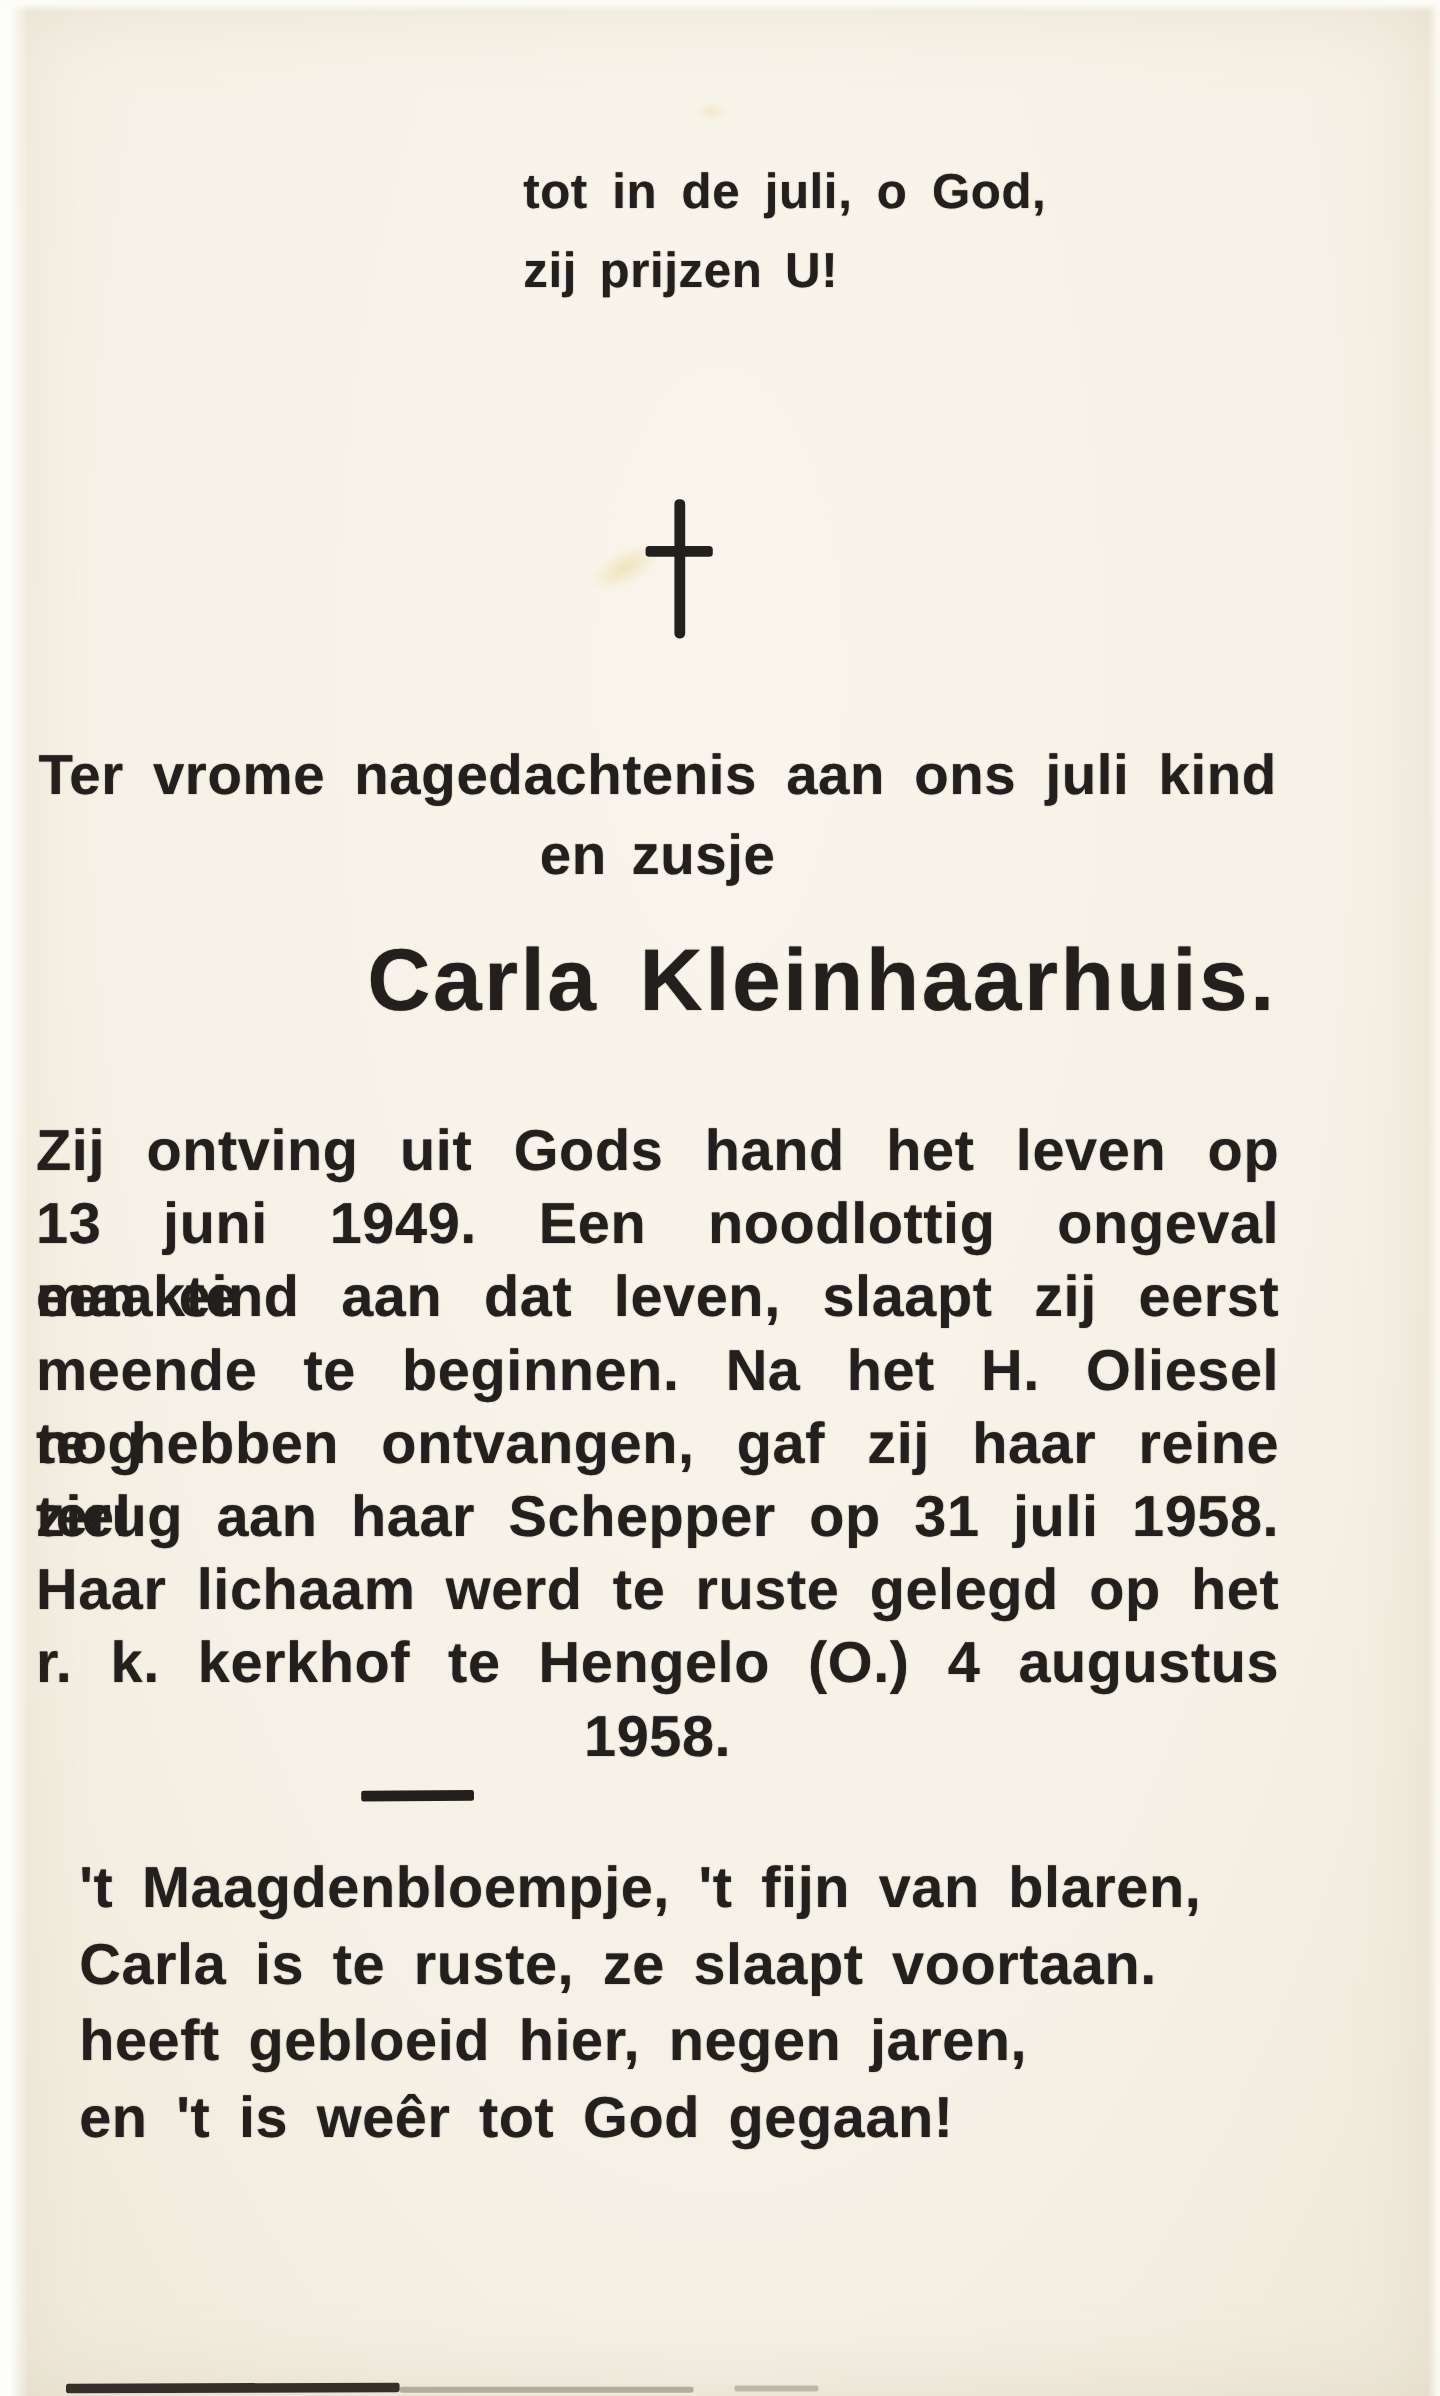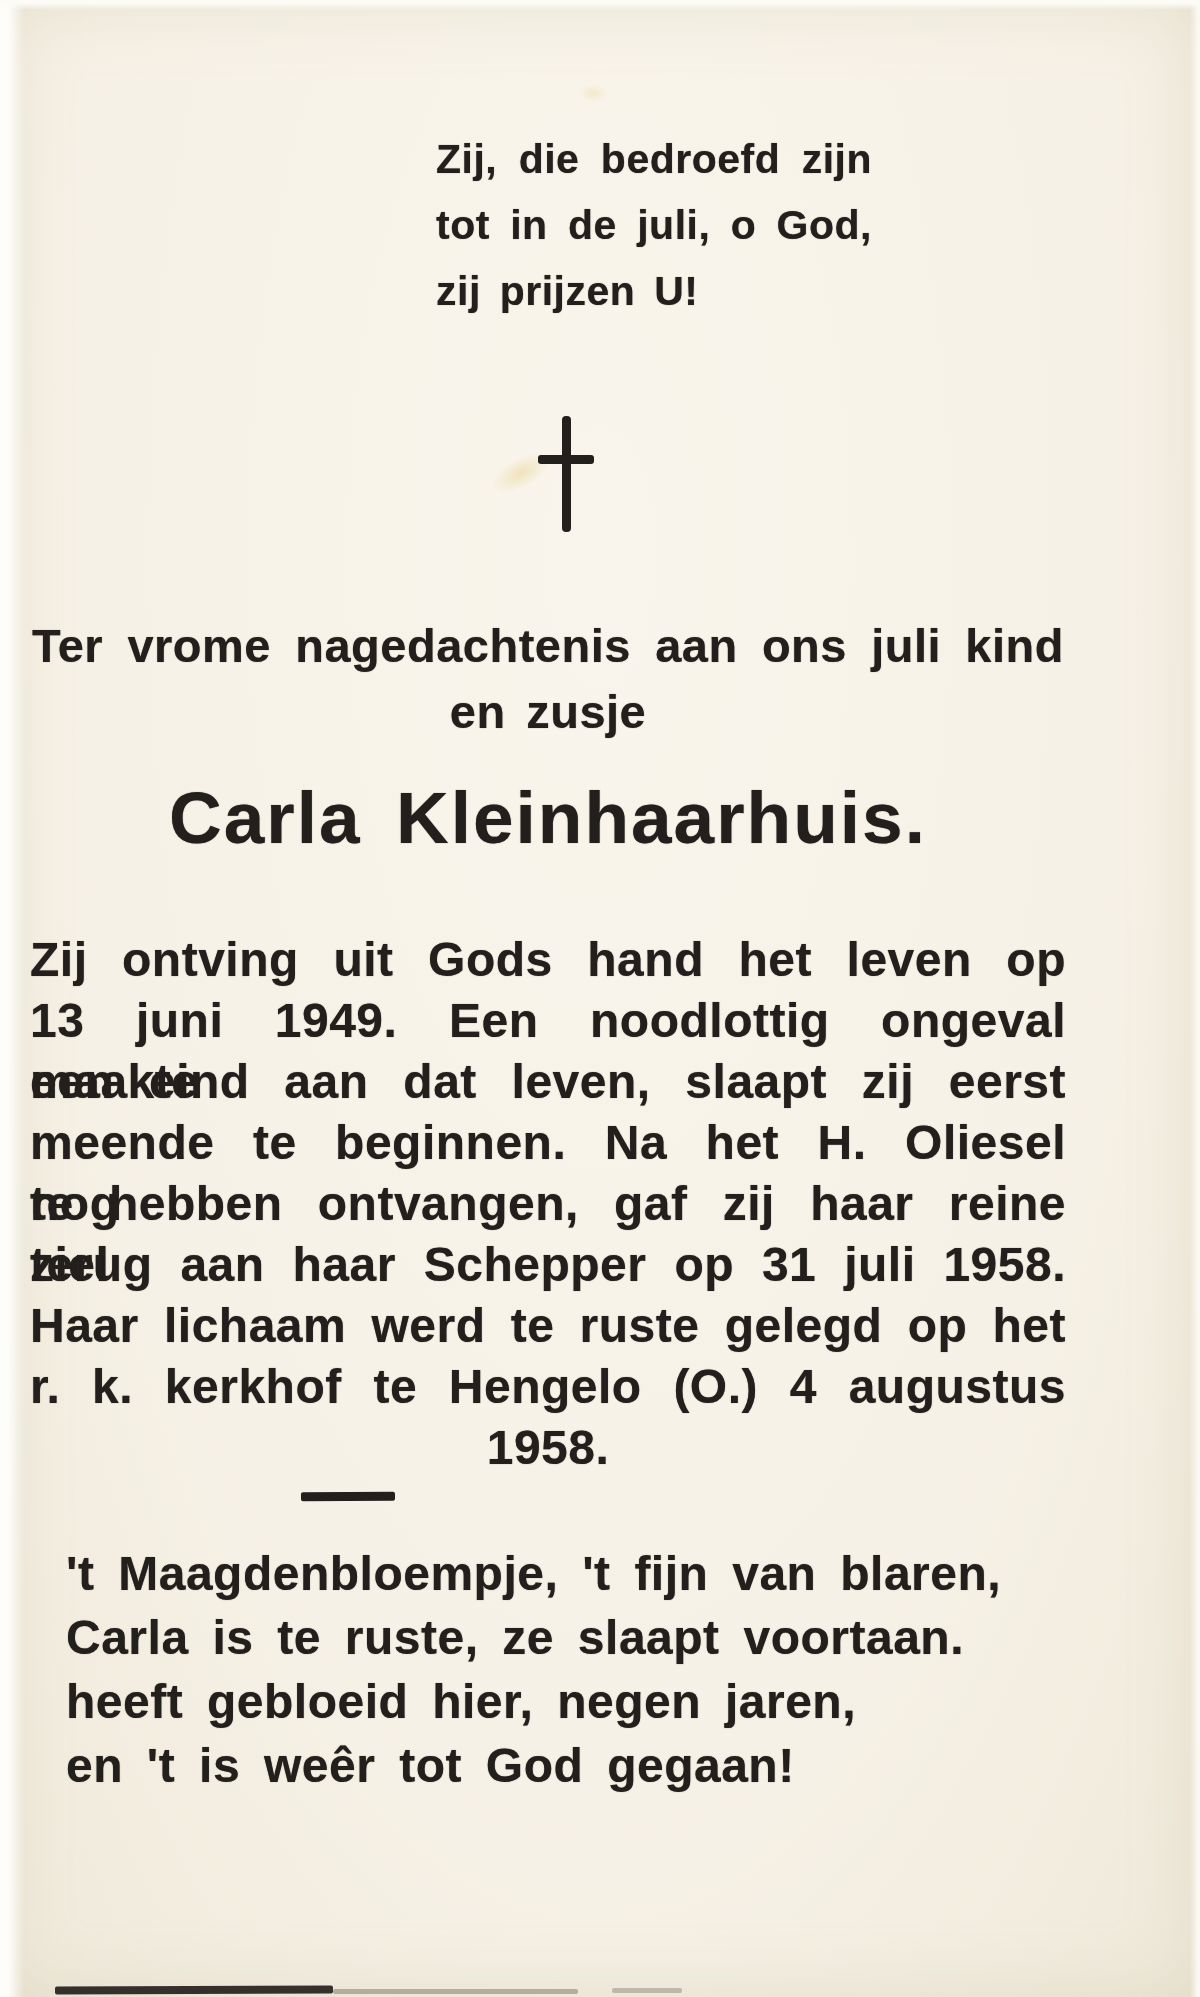--- a/index.html
+++ b/index.html
@@ -78,21 +78,21 @@
     background: var(--ink); border-radius: 3px;
   }
 
   .intro-1 { left: 32px; top: 616px; width: 1032px; font-size: 47px; line-height: 60px; }
   .intro-2 { left: 32px; top: 682px; width: 1032px; font-size: 47px; line-height: 60px; }
 
   .name {
     left: 32px; top: 772px; width: 1032px;
     font-size: 73px; line-height: 92px;
     letter-spacing: 2px; word-spacing: 12px;
-    text-align: center;
+    text-align: right;
     font-weight: 700;
   }
 
   .obituary {
     left: 30px; top: 901px; width: 1036px;
     font-size: 48px; line-height: 61px; margin-top: 28px;
   }
   .obituary .line { height: 61px; }
 
   .divider {
@@ -128,21 +128,20 @@
 
 <div class="scan">
 
   <div class="edge edge-left"></div>
   <div class="edge edge-right"></div>
   <div class="edge edge-top"></div>
   <div class="stain stain-cross"></div>
   <div class="stain stain-top"></div>
 
   <div class="txt quote">
-    <div class="line just">Zij, die bedroefd zijn</div>
     <div class="line just">tot in de juli, o God,</div>
     <div class="line">zij prijzen U!</div>
   </div>
 
   <div class="cross">
     <span class="bar-v"></span>
     <span class="bar-h"></span>
   </div>
 
   <div class="txt intro-1 just">Ter vrome nagedachtenis aan ons juli kind</div>

